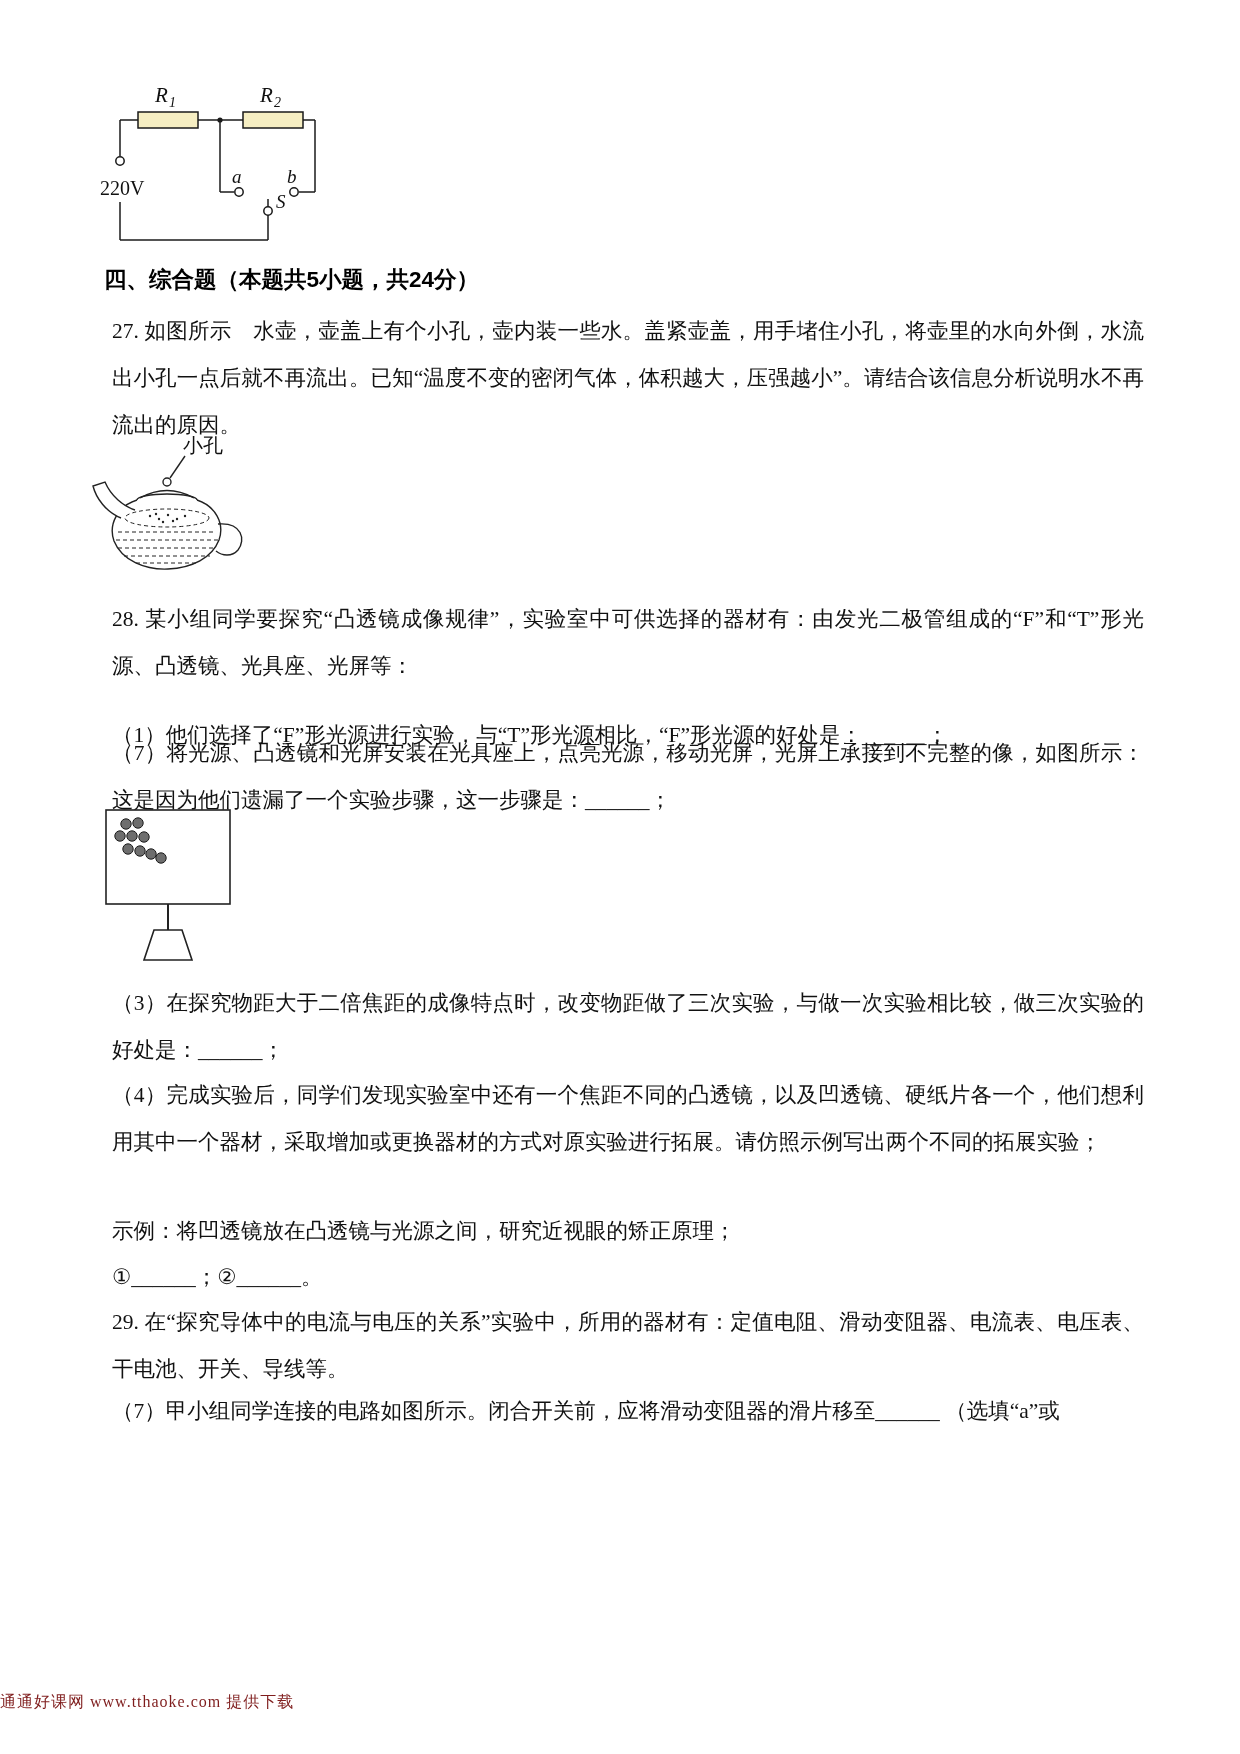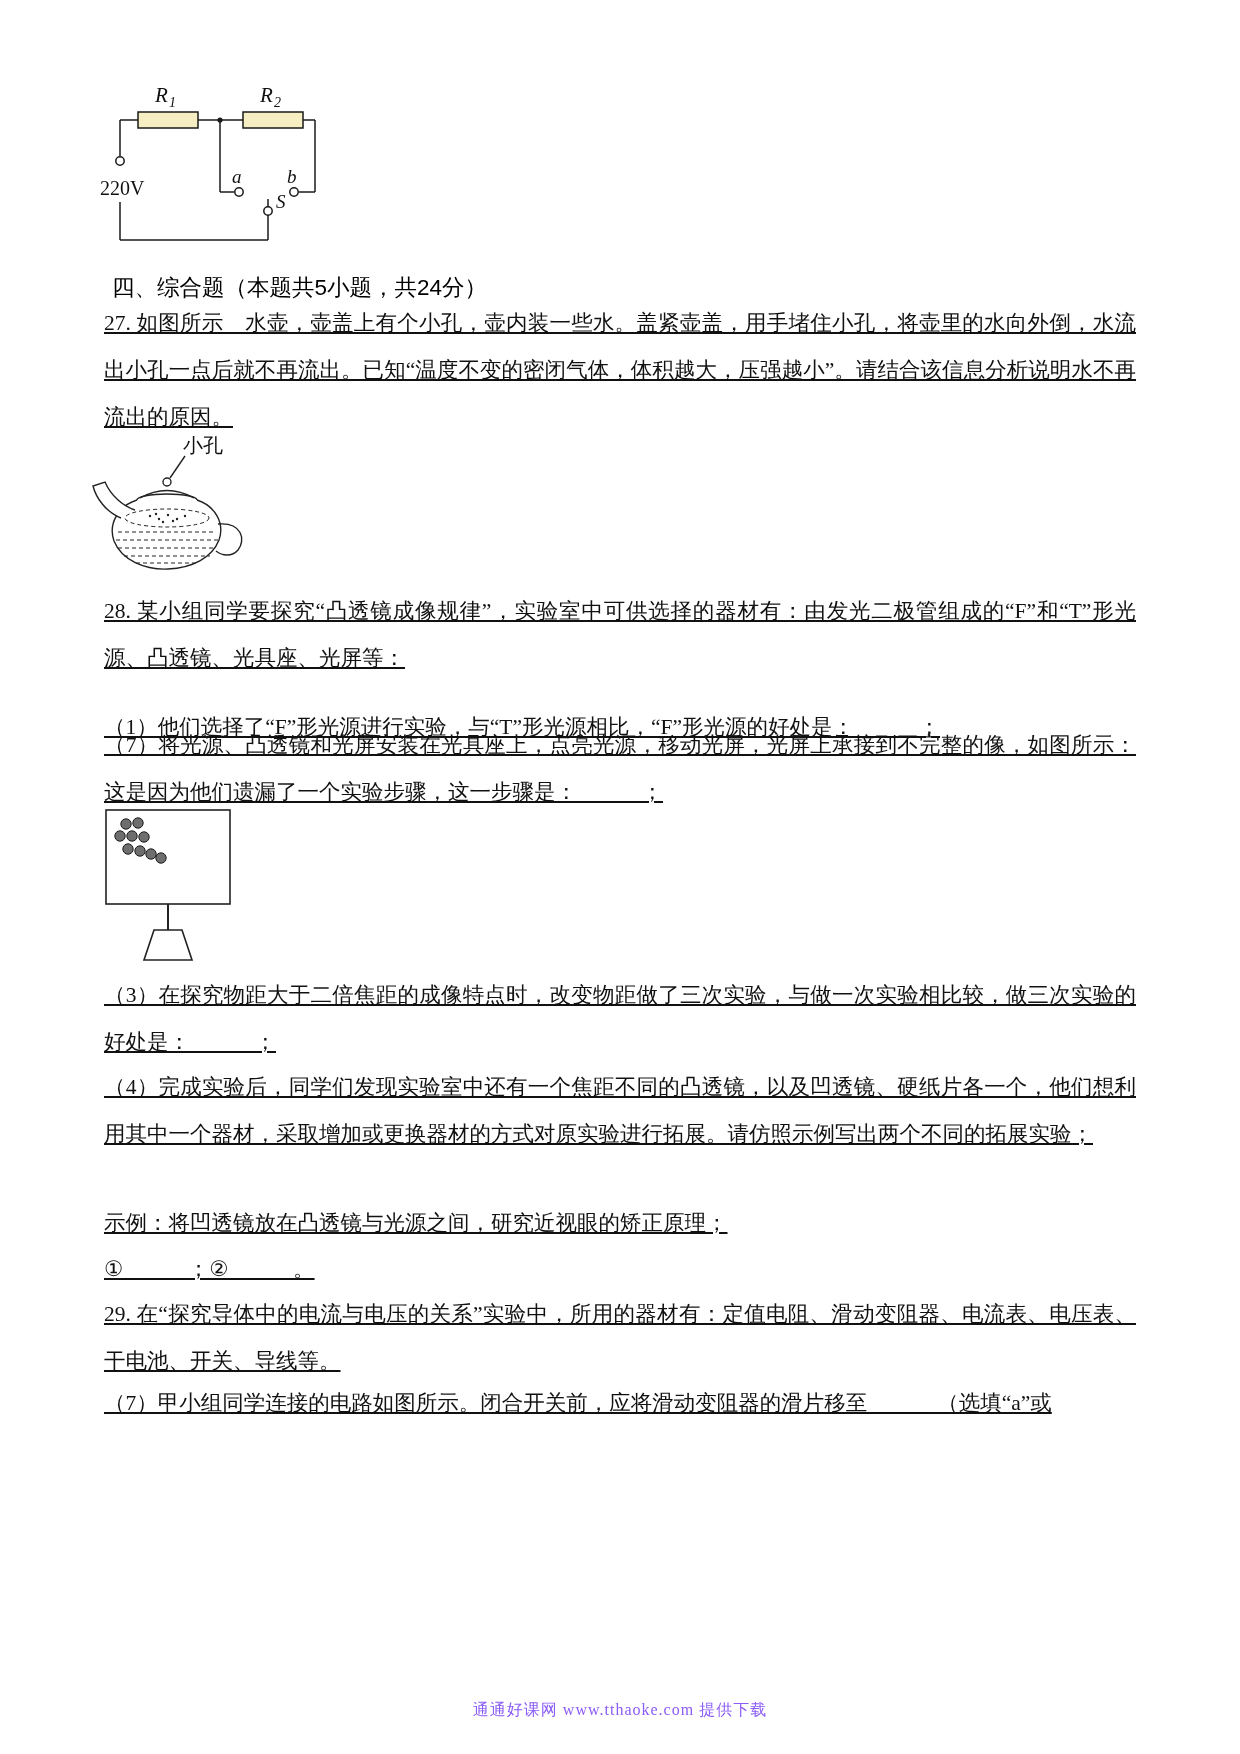--- a/index.html
+++ b/index.html
@@ -3,31 +3,31 @@
 <meta charset="utf-8">
 <style>
   html,body { margin:0; padding:0; background:#ffffff; }
   .page {
     position:relative; width:1240px; height:1754px; background:#ffffff;
     font-family:"Liberation Serif","DejaVu Serif",serif; color:#111;
     overflow:hidden;
   }
   .fig { position:absolute; }
   .para {
-    position:absolute; left:104px; width:1032px; margin:0;
-    font-size:21.5px; line-height:47px; text-align:justify;text-decoration:underline;
+    position:absolute; left:104px; width:1032px; margin:8px;
+    font-size:21.5px; line-height:47px; text-align:justify;
   }
   .section-header {
-    position:absolute; left:104px; top:264px; margin:8px;
+    position:absolute; left:104px; top:264px; margin:0;
     font-family:"Liberation Sans","DejaVu Sans",sans-serif;
-    font-size:22.5px; font-weight:normal; color:#000;
+    font-size:22.5px; font-weight:bold; color:#000;
   }
   .footer {
-    position:absolute; left:0; top:1692px; width:100%; text-align:center;
-    font-size:16px; color:#8b5cf6; letter-spacing:1px;margin-top:8px;
+    position:absolute; left:0; top:1692px; width:100%; 
+    font-size:16px; color:#7f1d1d; letter-spacing:1px;
   }
   svg text { font-family:"Liberation Serif","DejaVu Serif",serif; fill:#111; }
   svg .ital { font-style:italic; }
 </style>
 </head>
 <body>
 
 <div class="page">
 
   <svg class="fig" style="left:100px;top:80px" width="235" height="180" viewBox="0 0 235 180">

